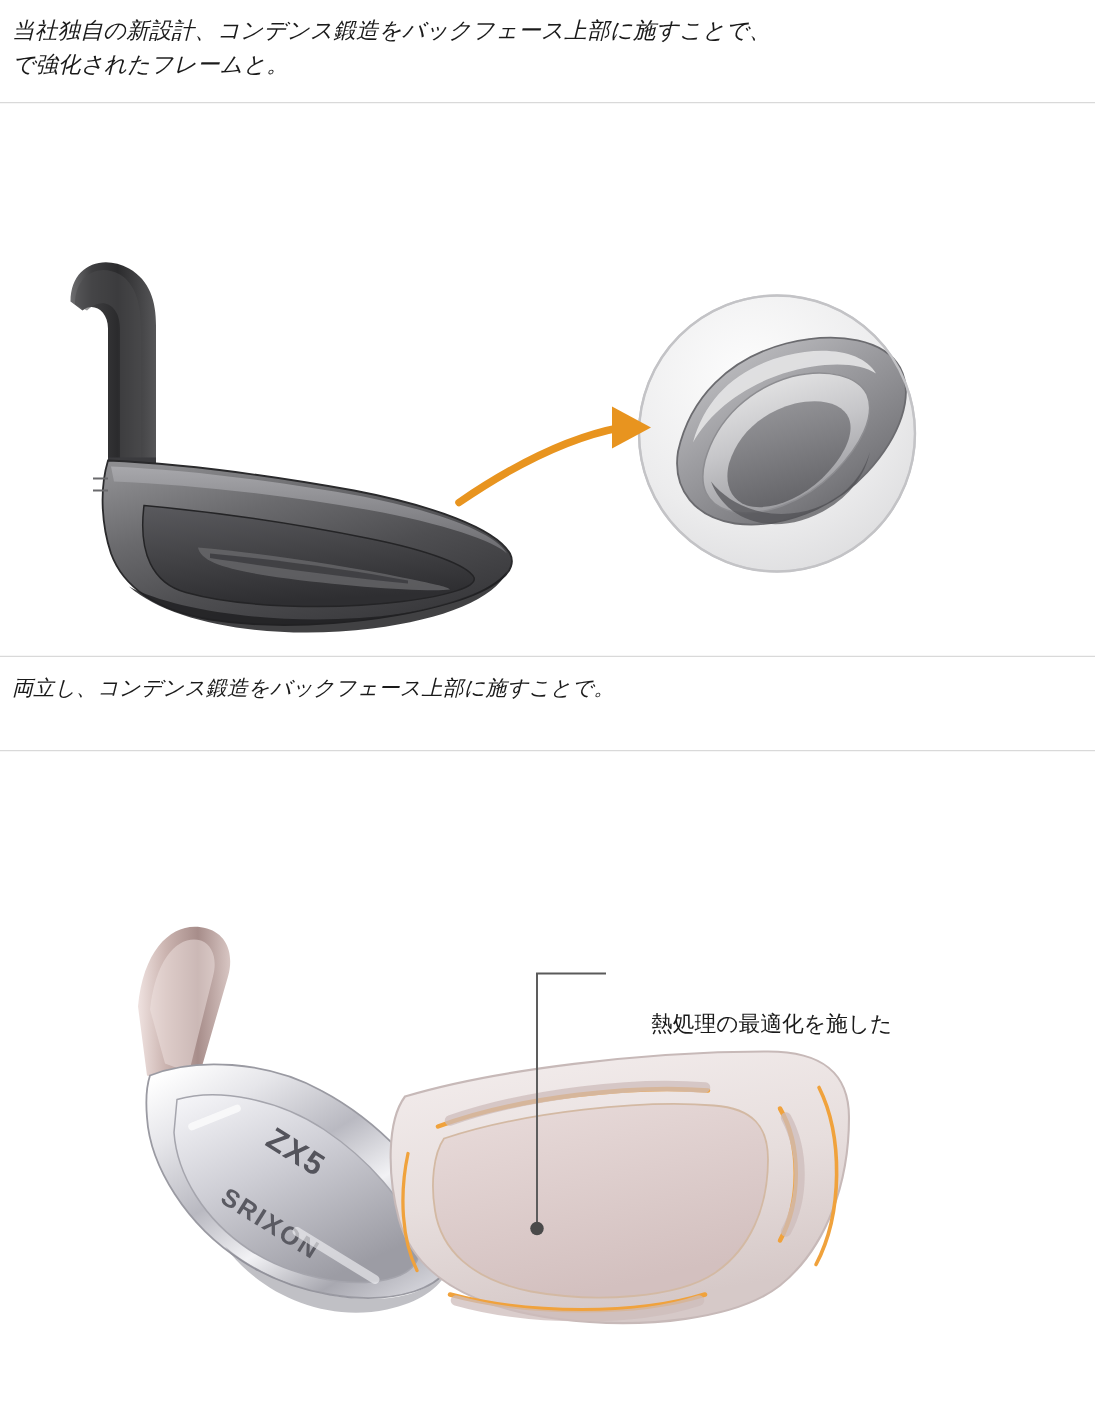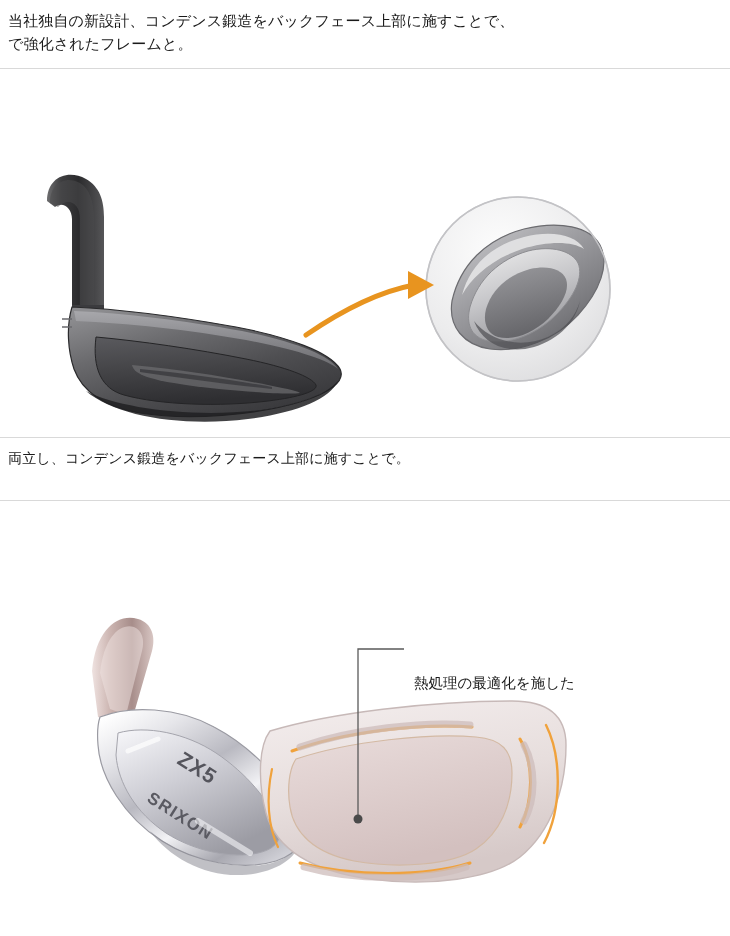--- a/index.html
+++ b/index.html
@@ -26,20 +26,21 @@
   .caption-block {
     padding: 10px 8px 6px 8px;
     box-sizing: border-box;
   }
   .caption-line {
     font-size: 15px;
     line-height: 1.52;
     letter-spacing: 0.01em;
     color: #1a1a1a;
     white-space: pre;
+    font-style: italic;
   }
   .hr {
     height: 1px;
     background: #d9d9d9;
     width: 100%;
   }
 
   
   .fig1 {
     position: relative;
@@ -272,18 +273,18 @@
       <path d="M272 268 C 266 296, 268 326, 278 346" fill="none" stroke="#f0a23c" stroke-width="2.2" stroke-linecap="round"></path>
 
       <path d="M300 246 C 352 228, 424 220, 470 224" fill="none" stroke="#cdbcbb" stroke-width="7" stroke-linecap="round" opacity="0.75"></path>
       <path d="M304 366 C 354 380, 424 380, 466 366" fill="none" stroke="#cdbcbb" stroke-width="7" stroke-linecap="round" opacity="0.75"></path>
       <path d="M524 244 C 536 266, 536 298, 524 320" fill="none" stroke="#cdbcbb" stroke-width="7" stroke-linecap="round" opacity="0.75"></path>
 
       <path d="M358 318 L 358 148 L 404 148" fill="none" stroke="#5a5a5a" stroke-width="1.3"></path>
       <circle cx="358" cy="318" r="4.5" fill="#4a4a4a"></circle>
     </svg>
 
-    <div class="annot" style="left:414px; top:128px;">
+    <div class="annot" style="left:434px; top:128px;">
       <span>熱処理の最適化を施した</span>
     </div>
   </div>
 
 </div>
 
 </body></html>

